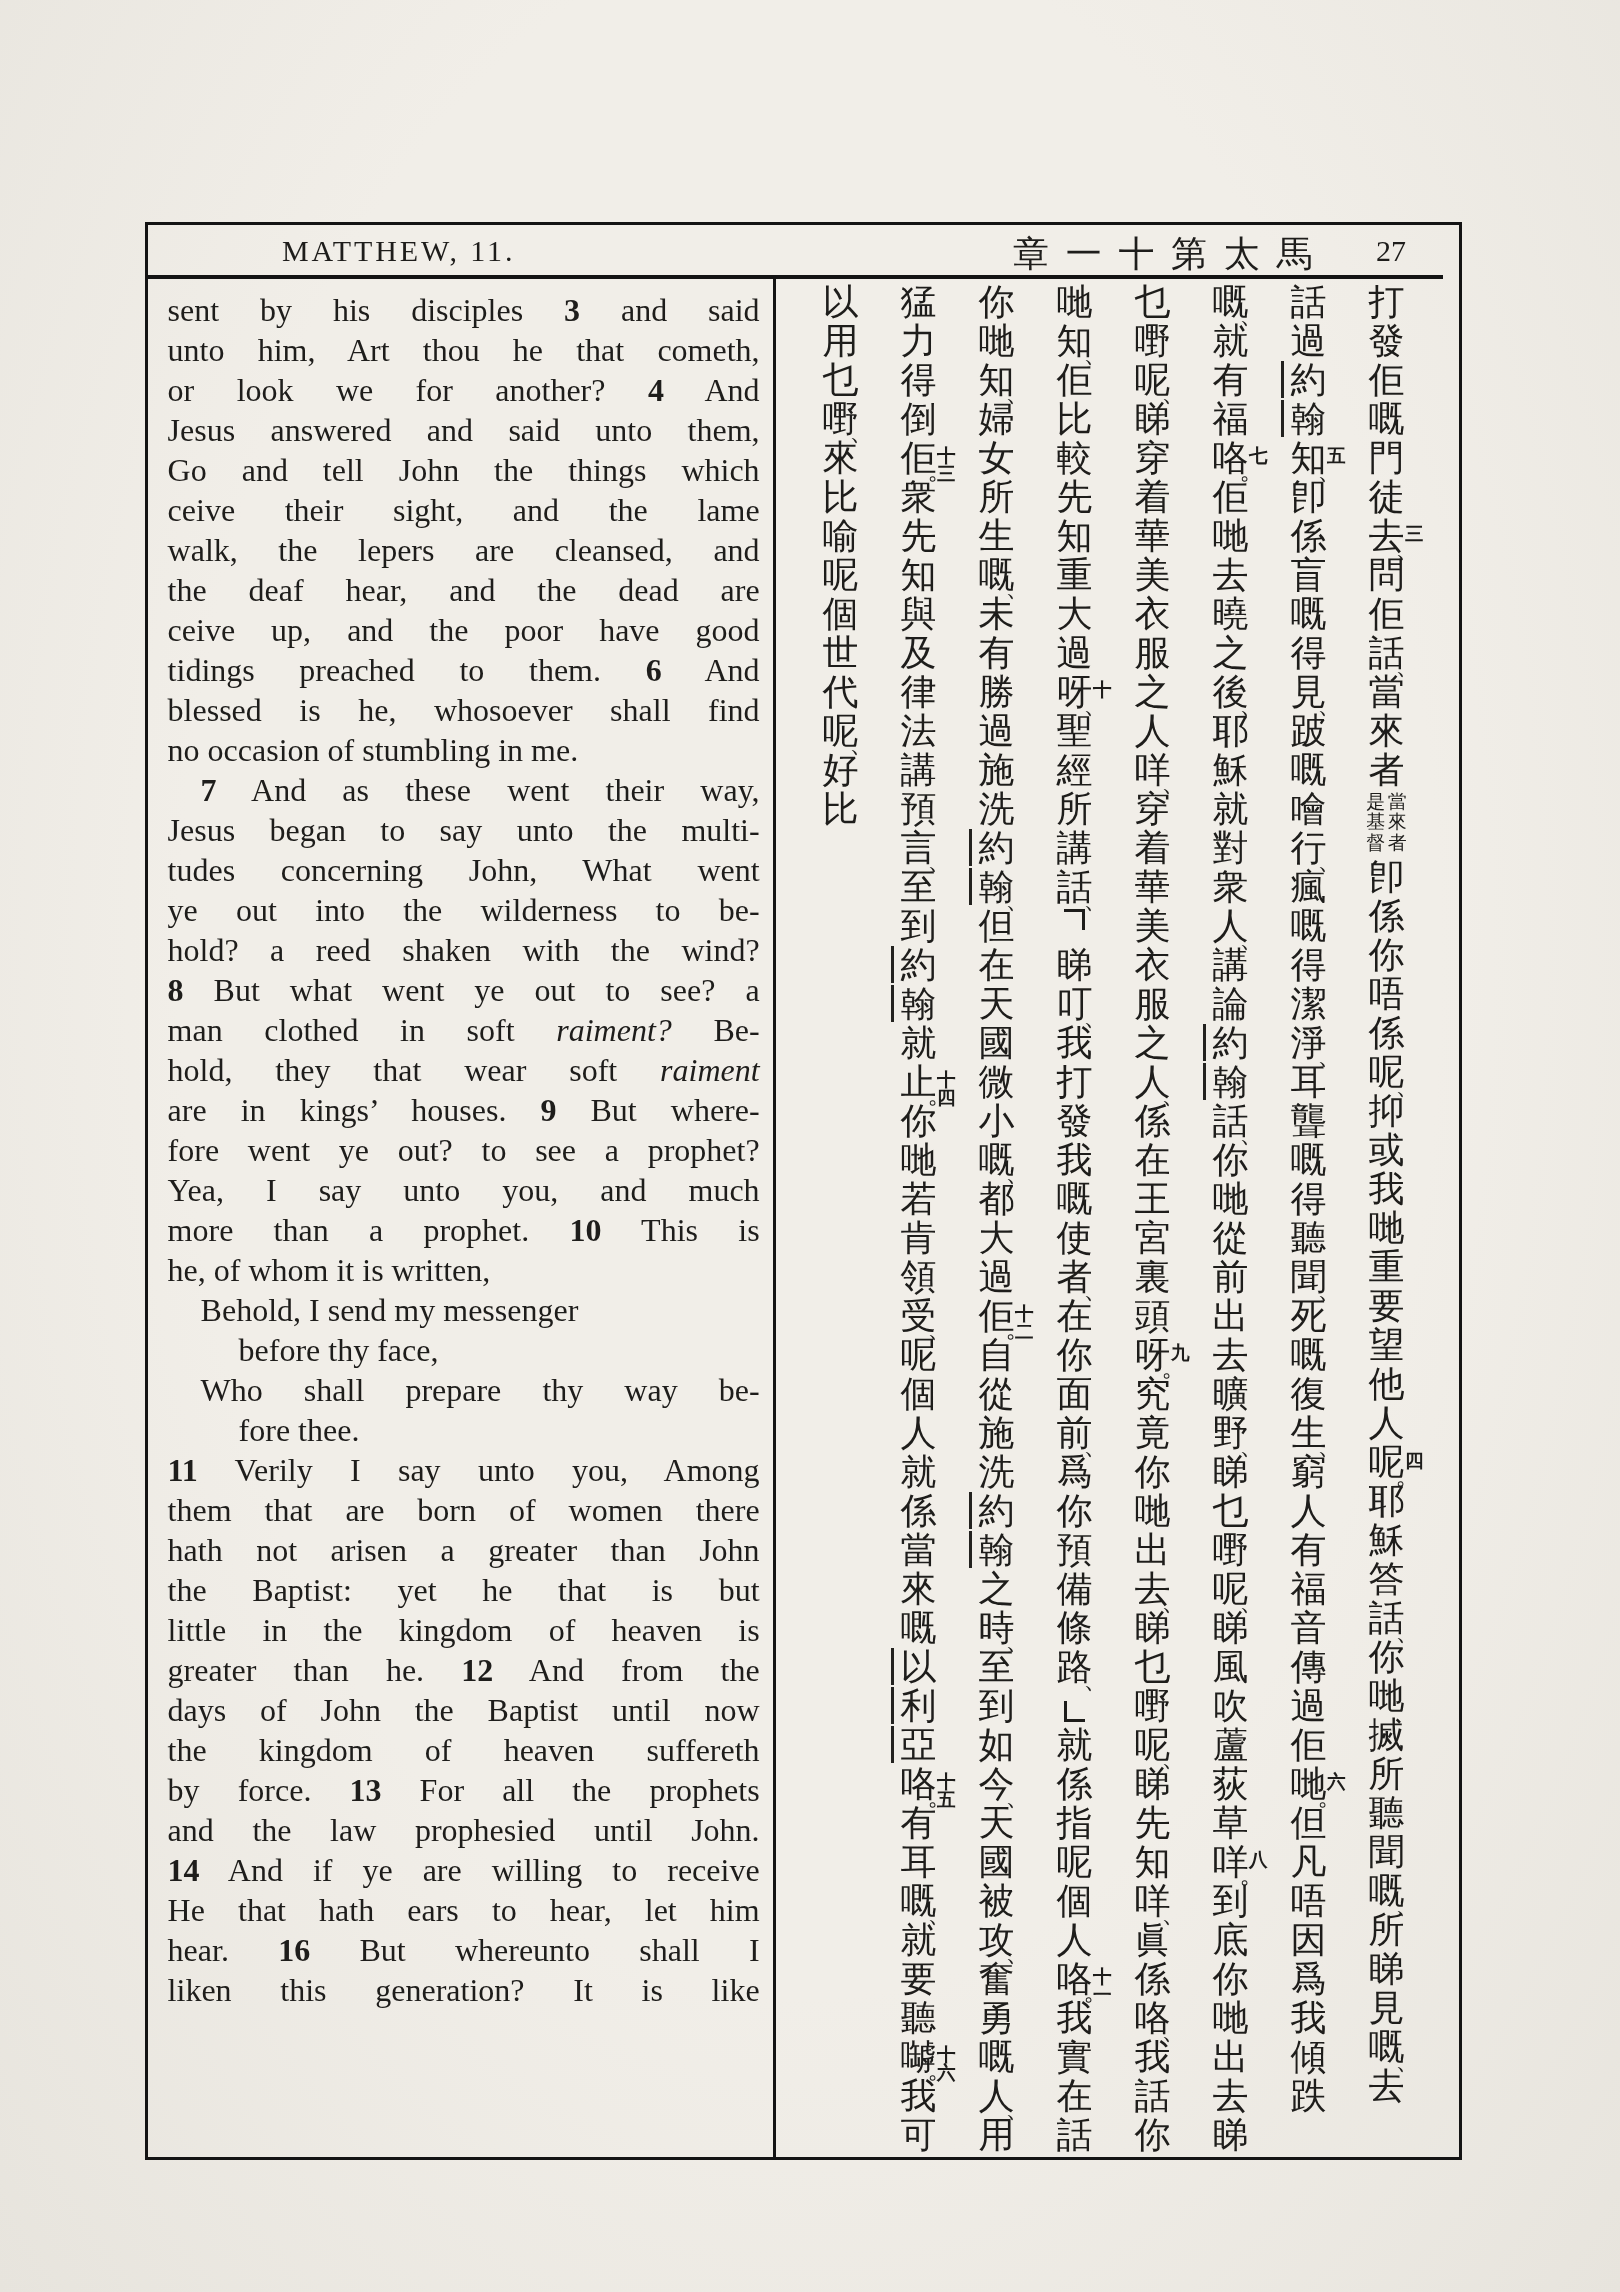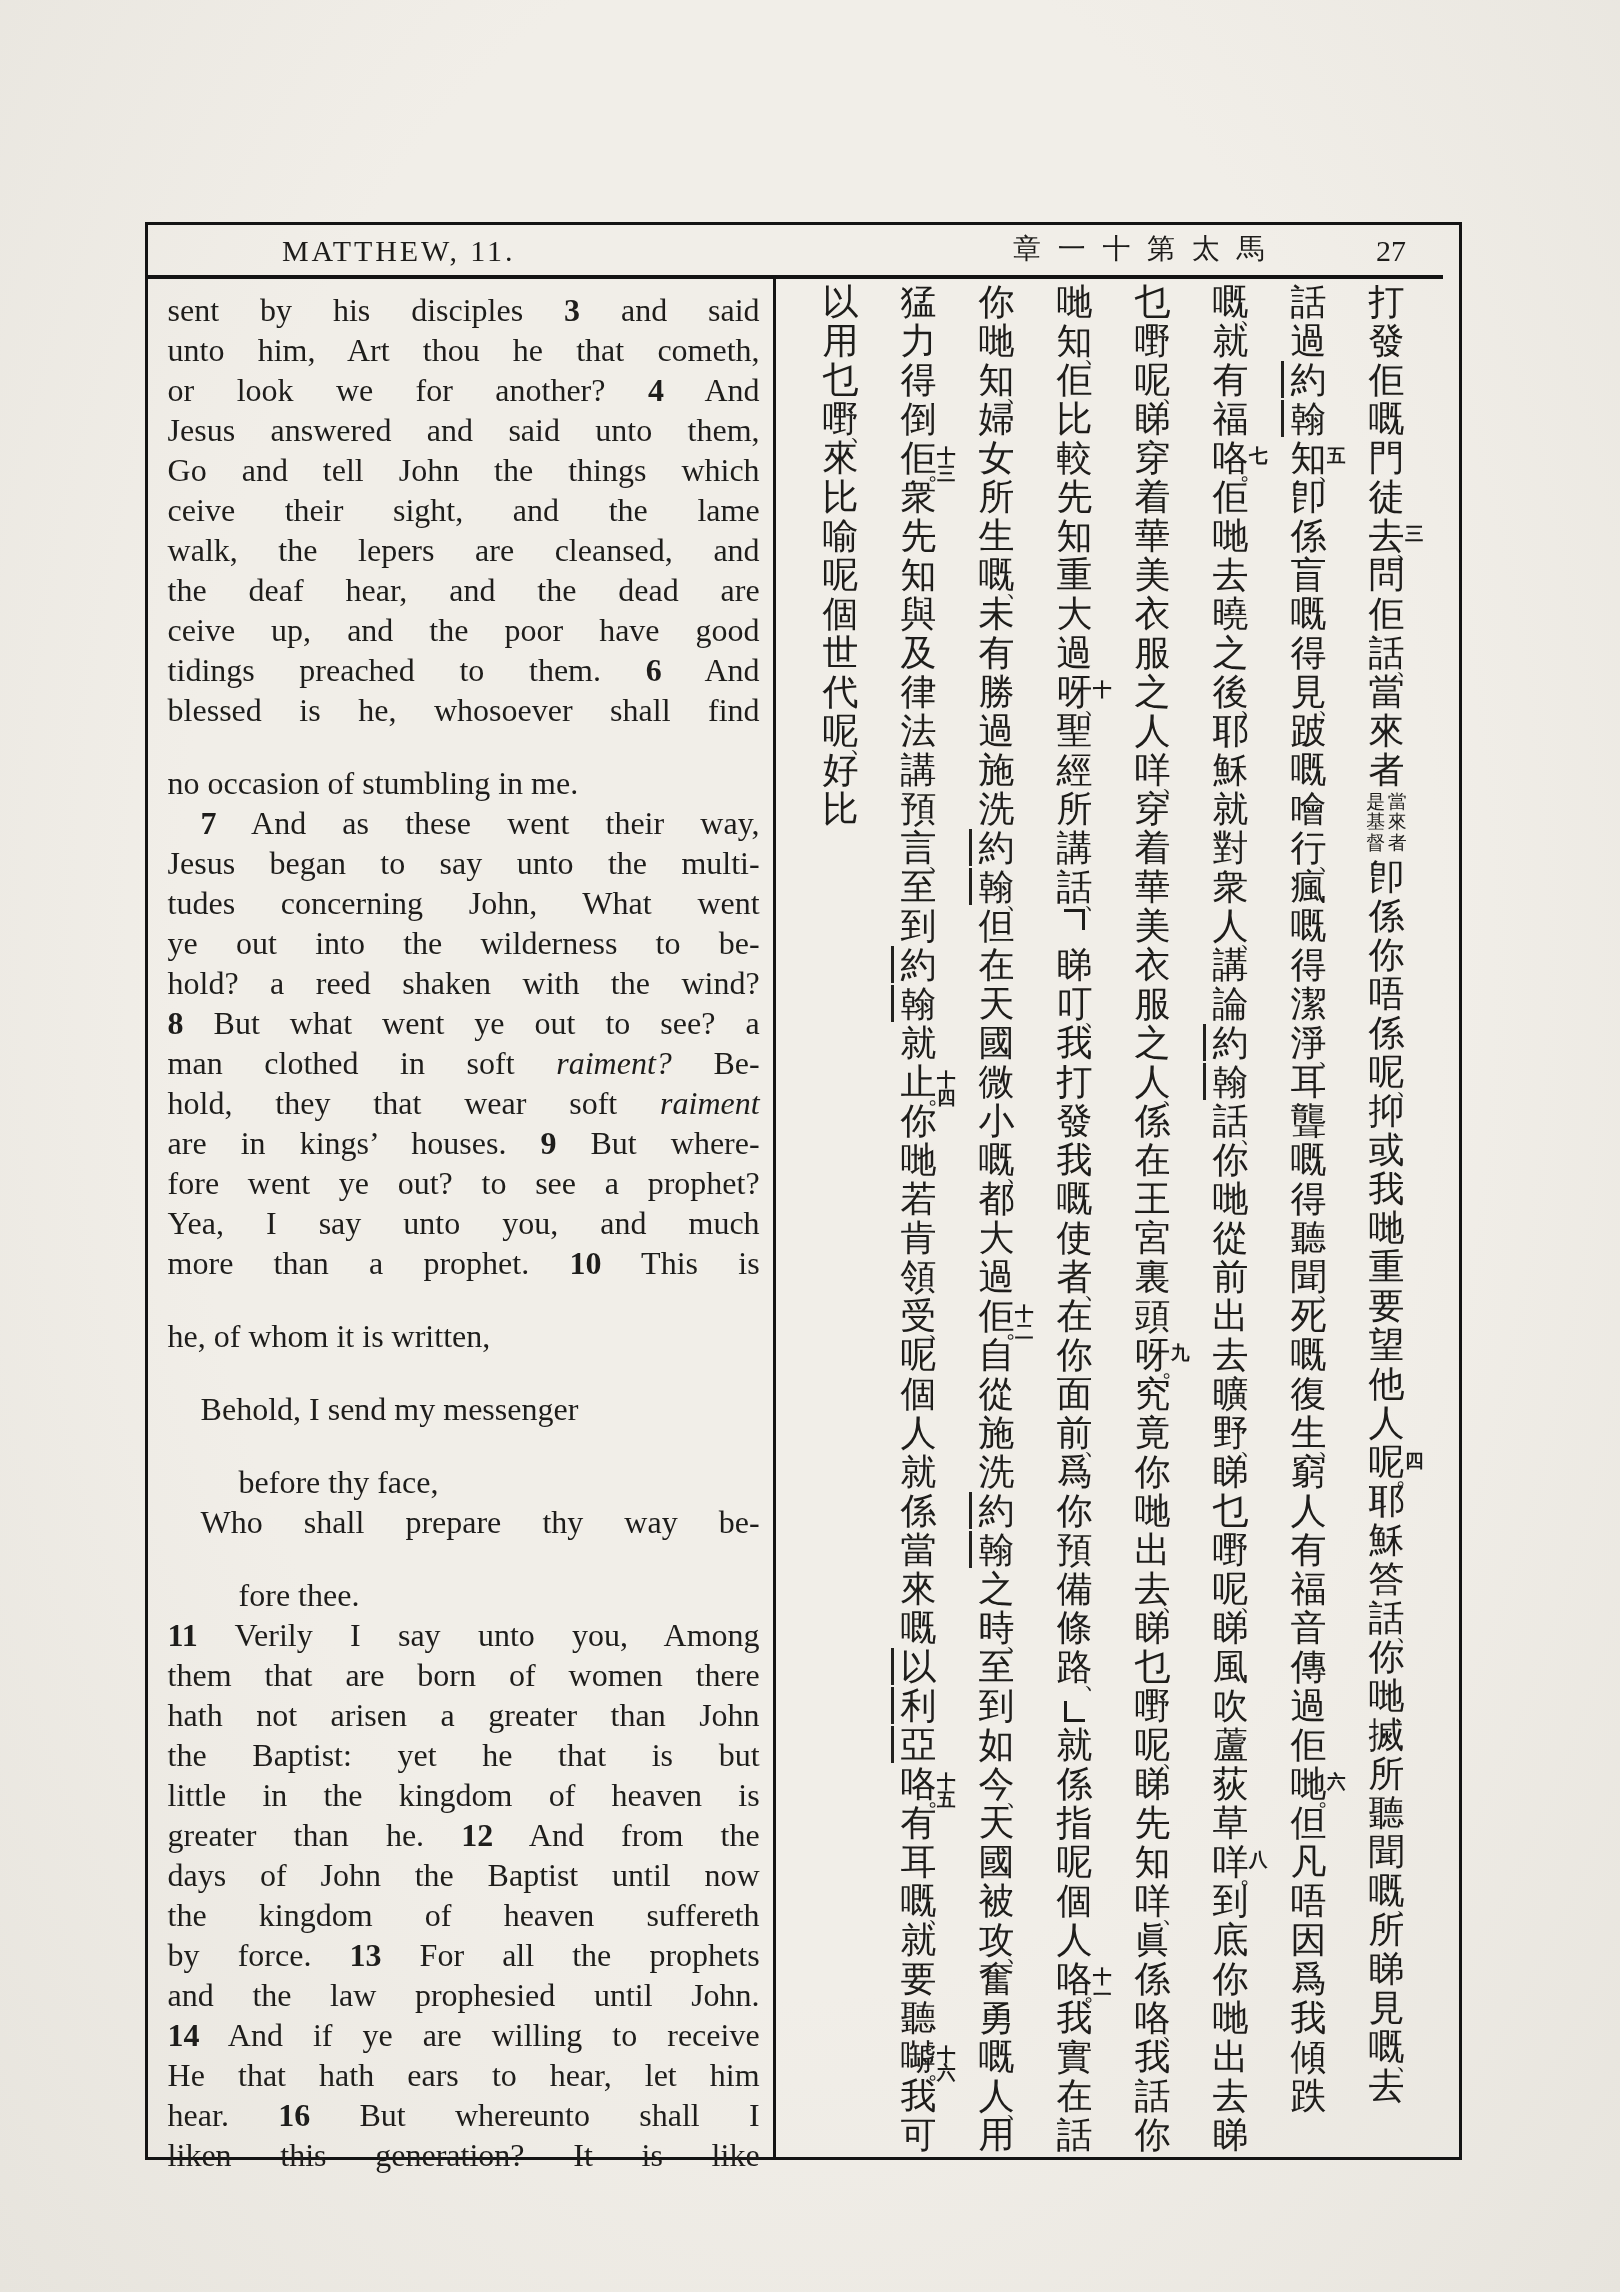--- a/index.html
+++ b/index.html
@@ -9,32 +9,32 @@
     background:radial-gradient(ellipse at 50% 42%, #f1eee8 55%, #e7e4dd 100%);
     font-family:"Liberation Serif","DejaVu Serif",serif;
     color:#1e1d1b;
   }
   .frame{
     position:absolute;left:145px;top:222px;width:1317px;height:1938px;
     border:3.9px solid #141414;box-sizing:border-box;
   }
   .hdr{position:absolute;left:0;top:0;right:16px;height:50px;border-bottom:4.9px solid #141414;}
   .h-en{position:absolute;left:134px;top:8.8px;font-size:30px;letter-spacing:2.9px;white-space:nowrap;}
-  .h-zh{position:absolute;left:865px;top:4.9px;font-size:28px;letter-spacing:16.7px;white-space:nowrap;}
+  .h-zh{position:absolute;left:865px;top:4.9px;font-size:36px;letter-spacing:16.7px;white-space:nowrap;}
   .h-num{position:absolute;right:37px;top:8.8px;font-size:30px;}
   .divider{position:absolute;left:625px;top:50px;bottom:0;width:2.9px;background:#141414;}
 
   
   .ecol{position:absolute;left:19.6px;top:65px;width:592px;}
   .eline{
     font-size:32px;line-height:40px;height:40px;
     text-align:justify;text-align-last:justify;
     white-space:normal;overflow:visible;
   }
-  .eline.nj{text-align:center;text-align-last:left;margin-top:33px;}
+  .eline.nj{text-align:center;text-align-last:left;}
   .eline.ind1{padding-left:33px;}
   .eline.ind2{padding-left:71px;}
   .eline b{font-weight:bold;}
   .eline em{font-style:italic;}
 
   
   .ccol-wrap{
     position:absolute;top:57px;right:51px;
     display:flex;flex-direction:row-reverse;gap:35px;align-items:flex-start;
   }

